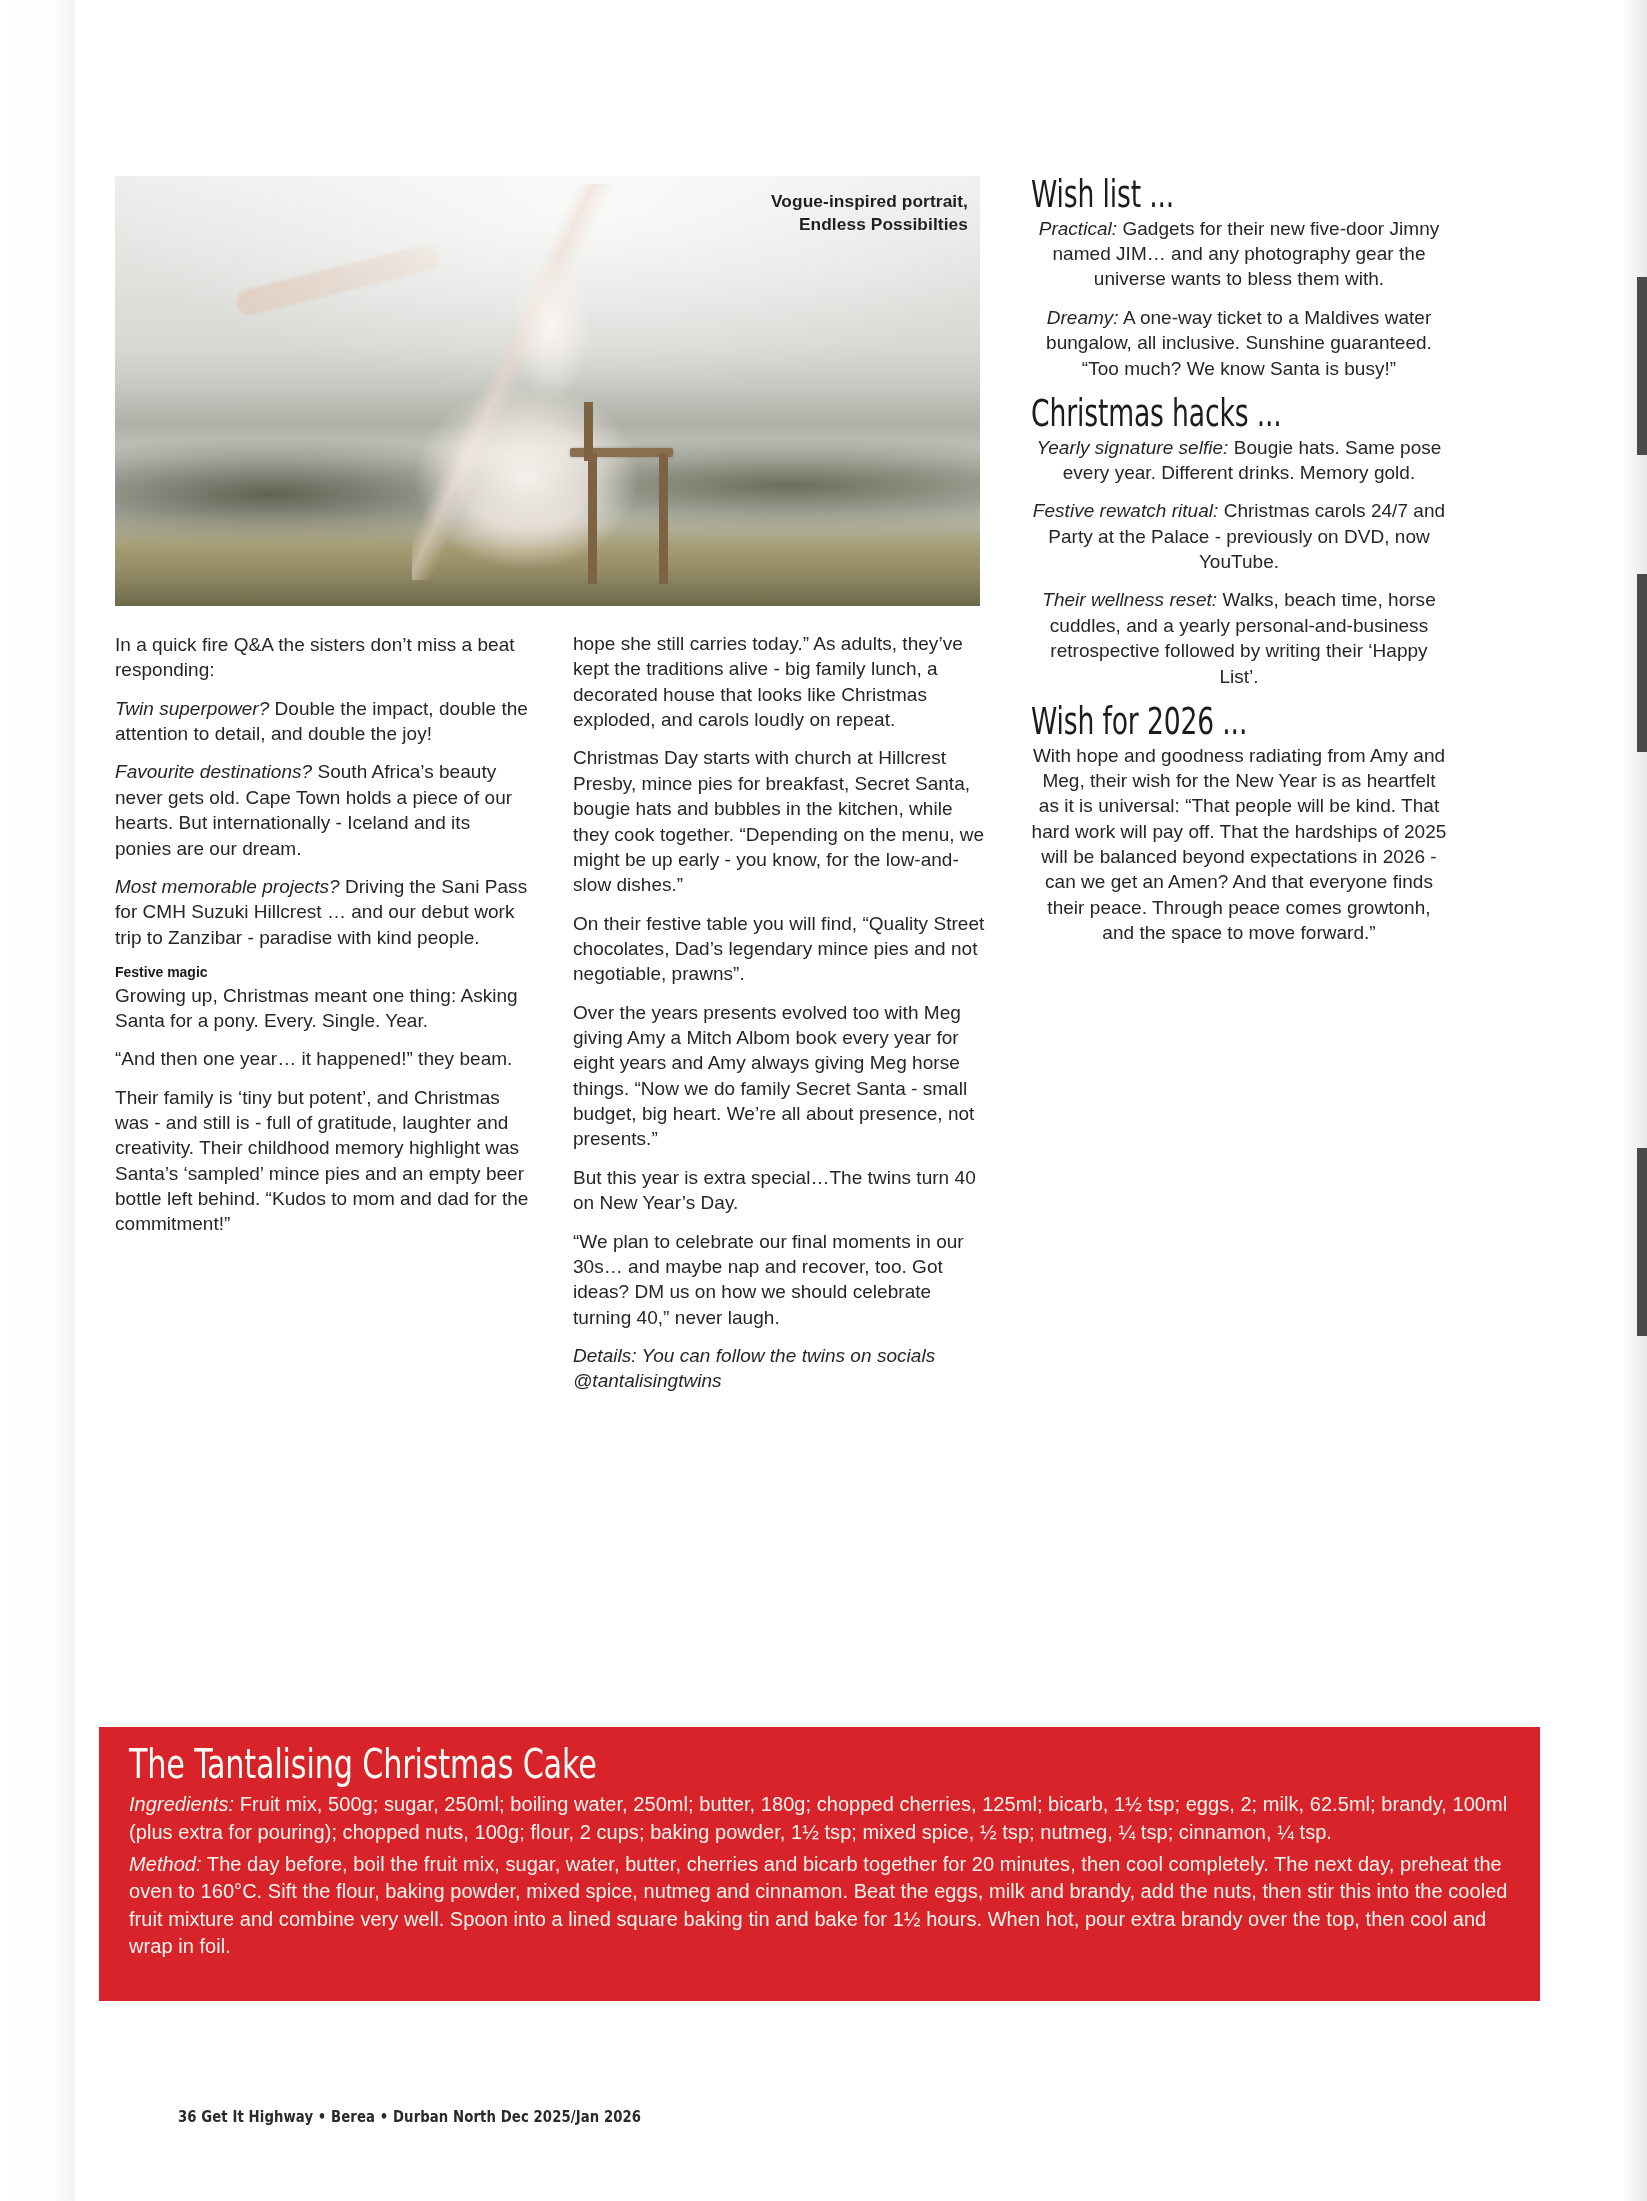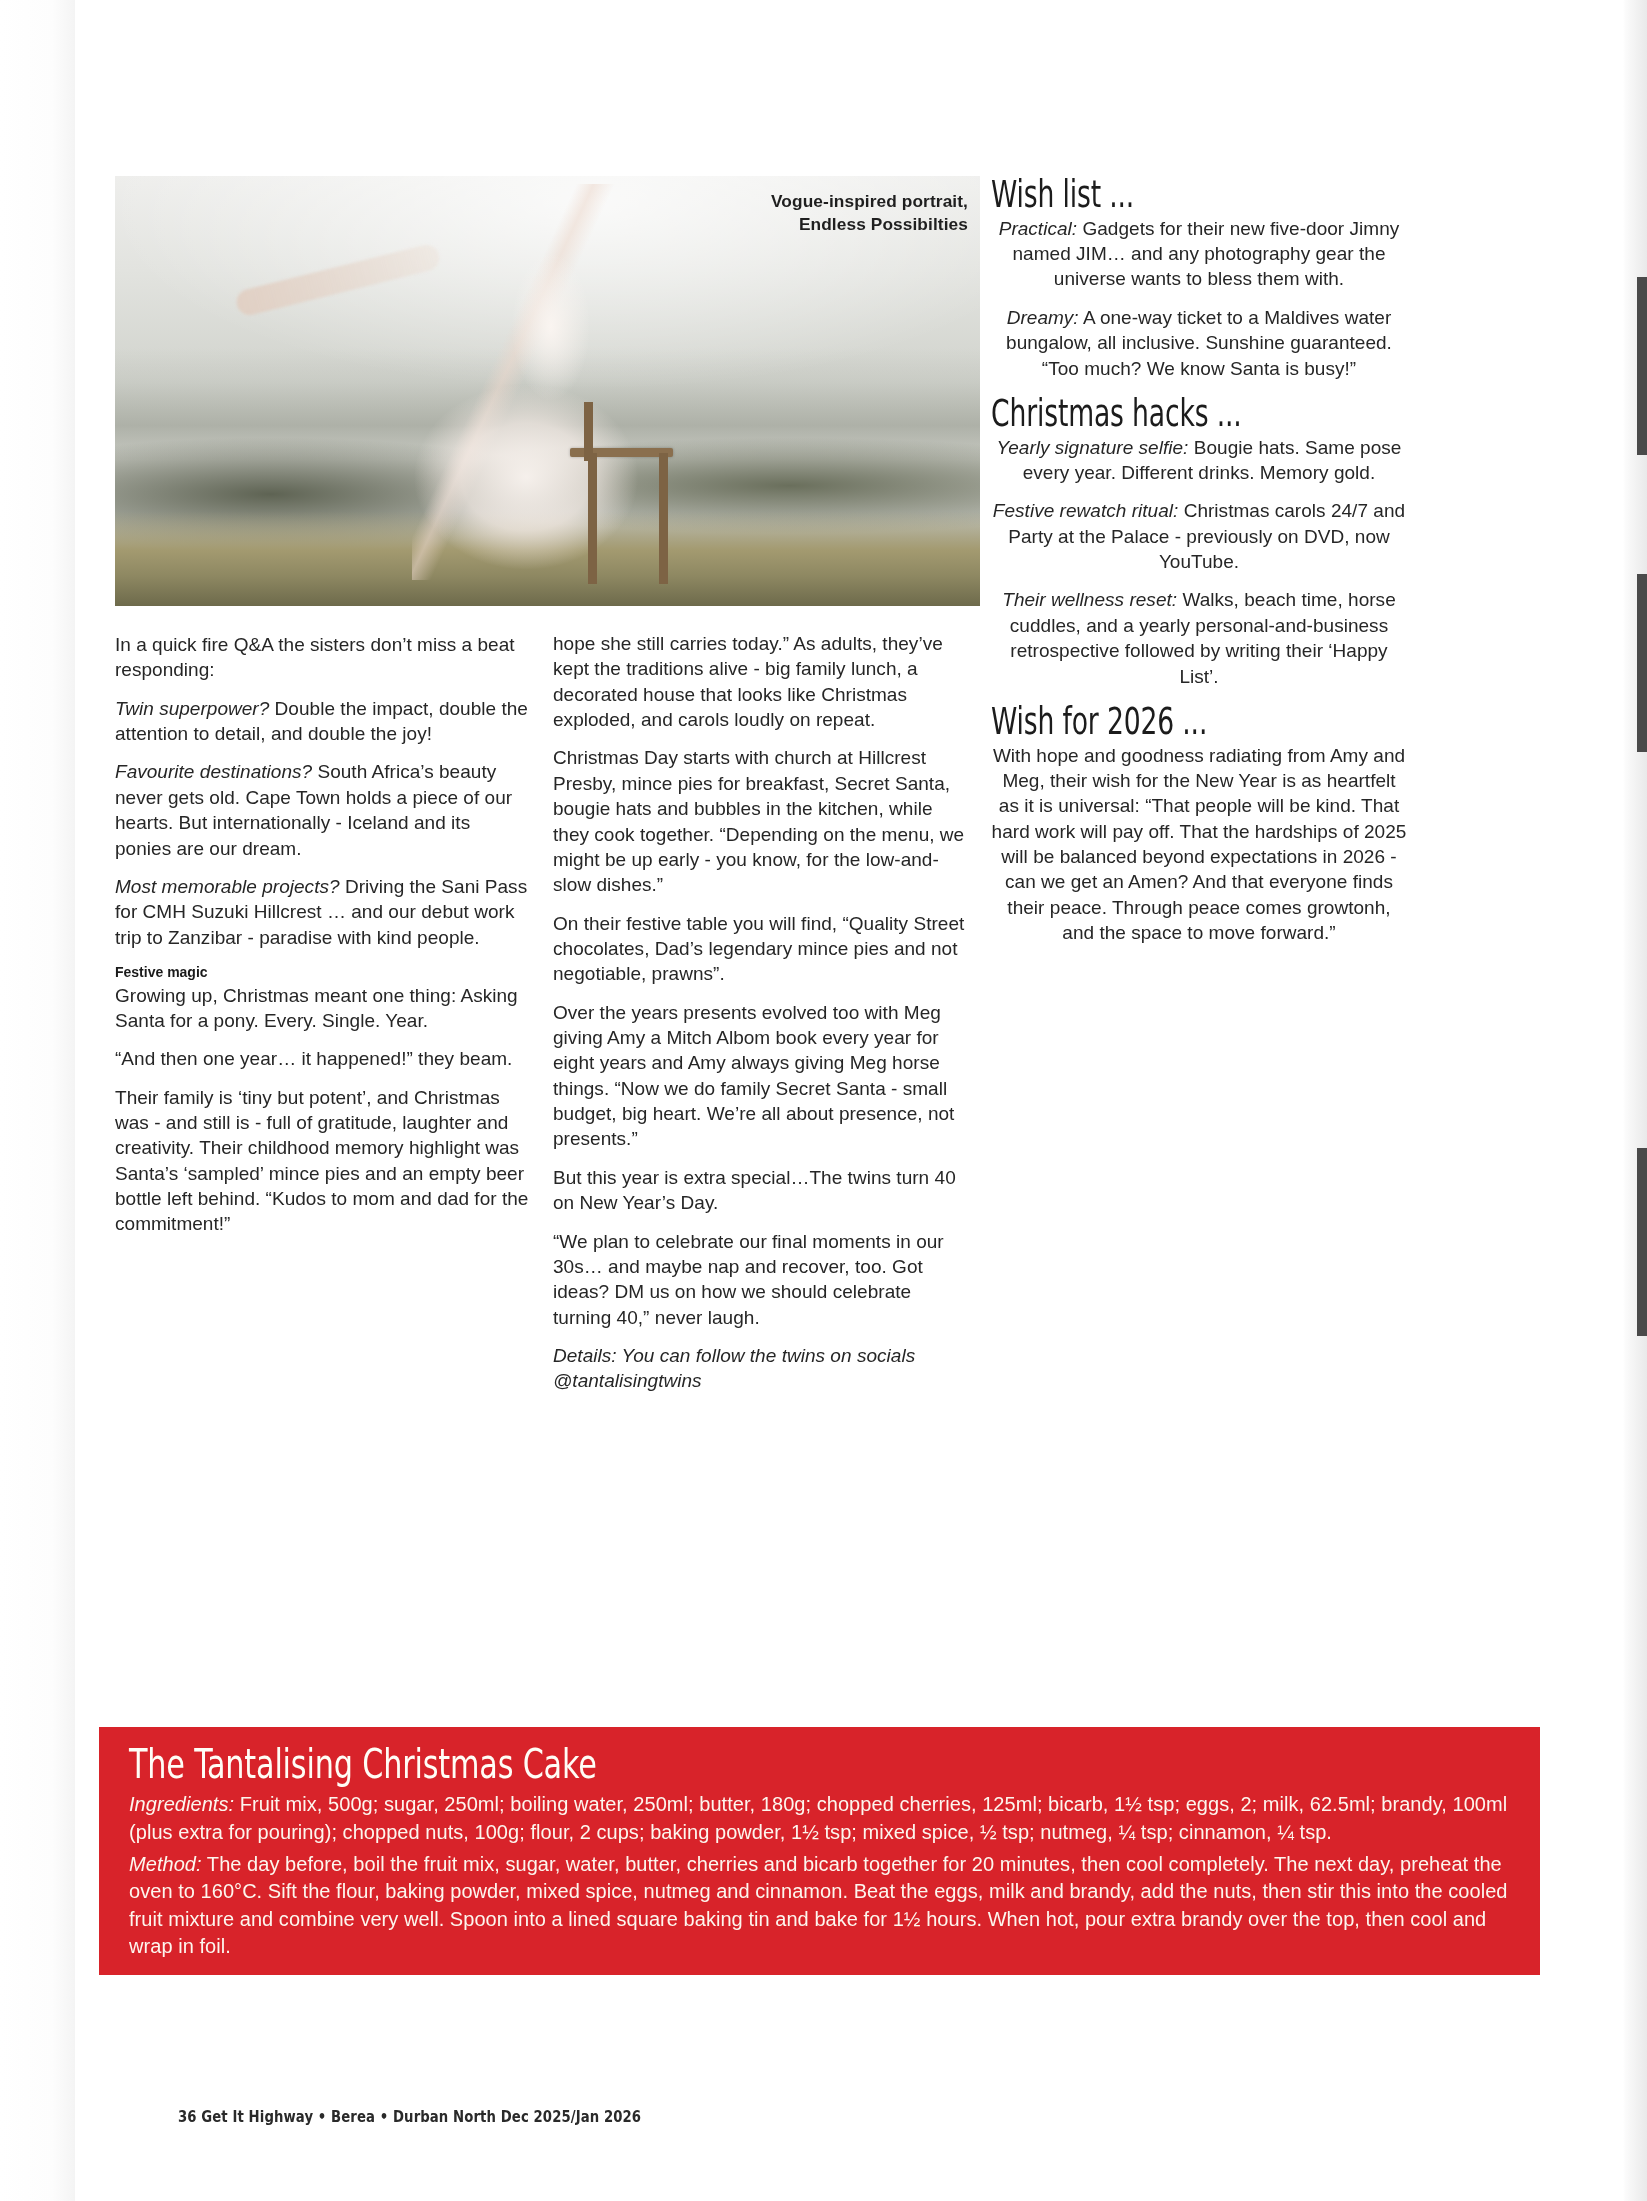--- a/index.html
+++ b/index.html
@@ -38,21 +38,21 @@
   
   .content {
     position: absolute;
     left: 40px;
     top: 176px;
     width: 1398px;
   }
 
   .cols {
     display: flex;
-    gap: 22px;
+    gap: 42px;
     align-items: flex-start;
   }
   .col { width: 416px; flex: 0 0 416px; }
 
   
   .photo-wrap {
     position: relative;
     width: 865px;
     height: 430px;
     margin-bottom: 26px;
@@ -159,21 +159,21 @@
 
   .col-right p.body { font-size: 19px; text-align: center; }
 
   
   .recipe {
     position: absolute;
     left: 24px;
     top: 1727px;
     width: 1441px;
     background: #d8232a;
-    padding: 16px 30px 14px 30px;
+    padding: 16px 30px 40px 30px;
     color: #ffffff;
   }
   .recipe-title {
     font-size: 41px;
     line-height: 1.06;
     font-weight: normal;
     color: #fffdf6;
     font-family: "DejaVu Sans Condensed", "Liberation Sans Narrow", "Liberation Sans", sans-serif;
     transform: scaleX(0.82);
     transform-origin: left center;

